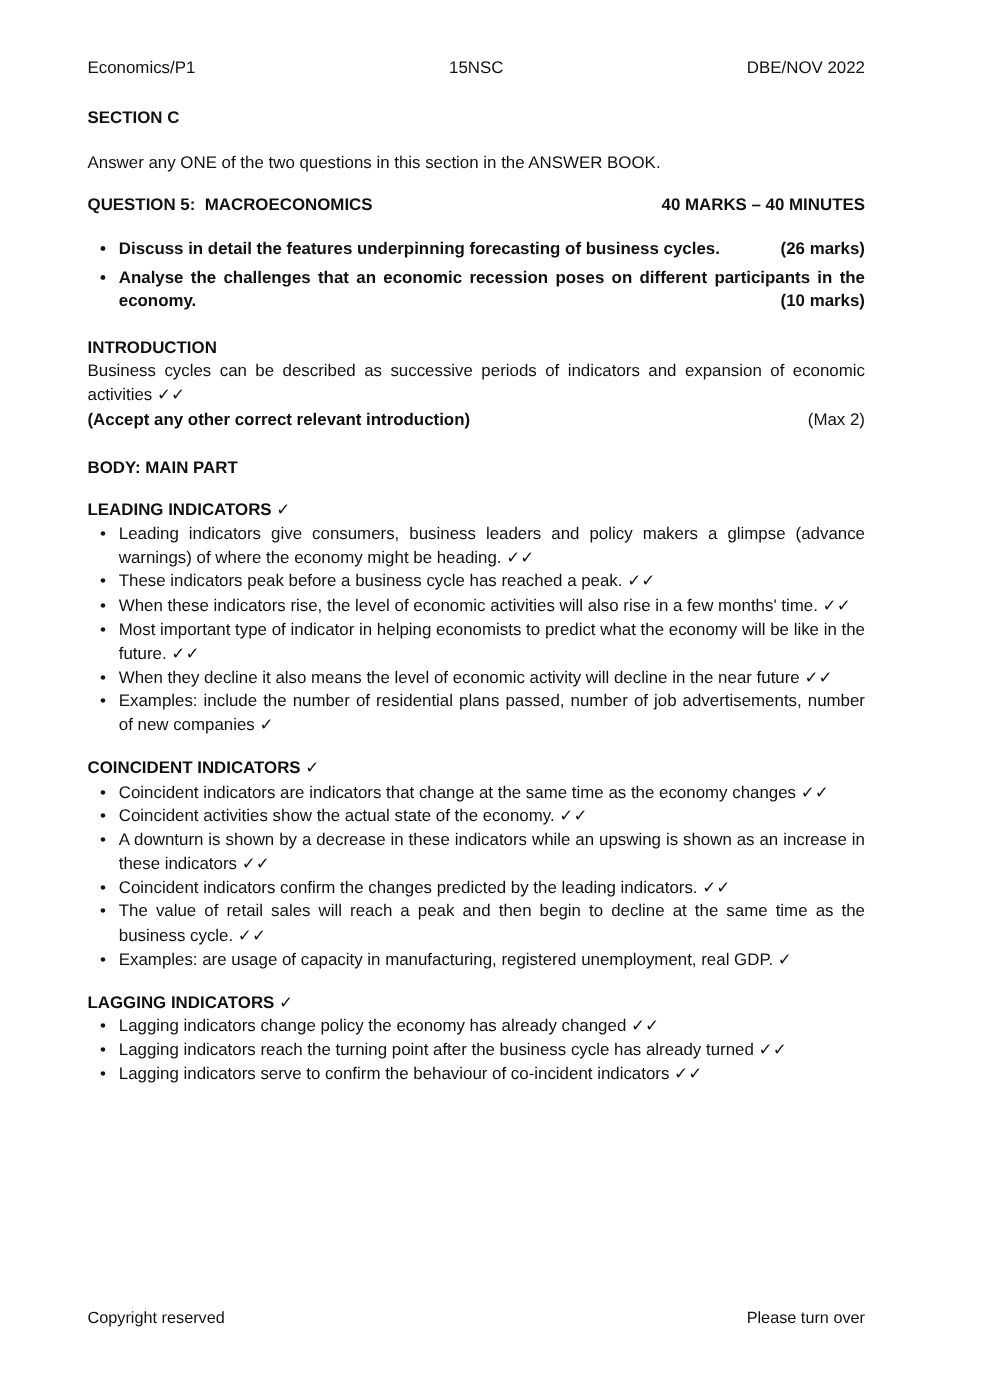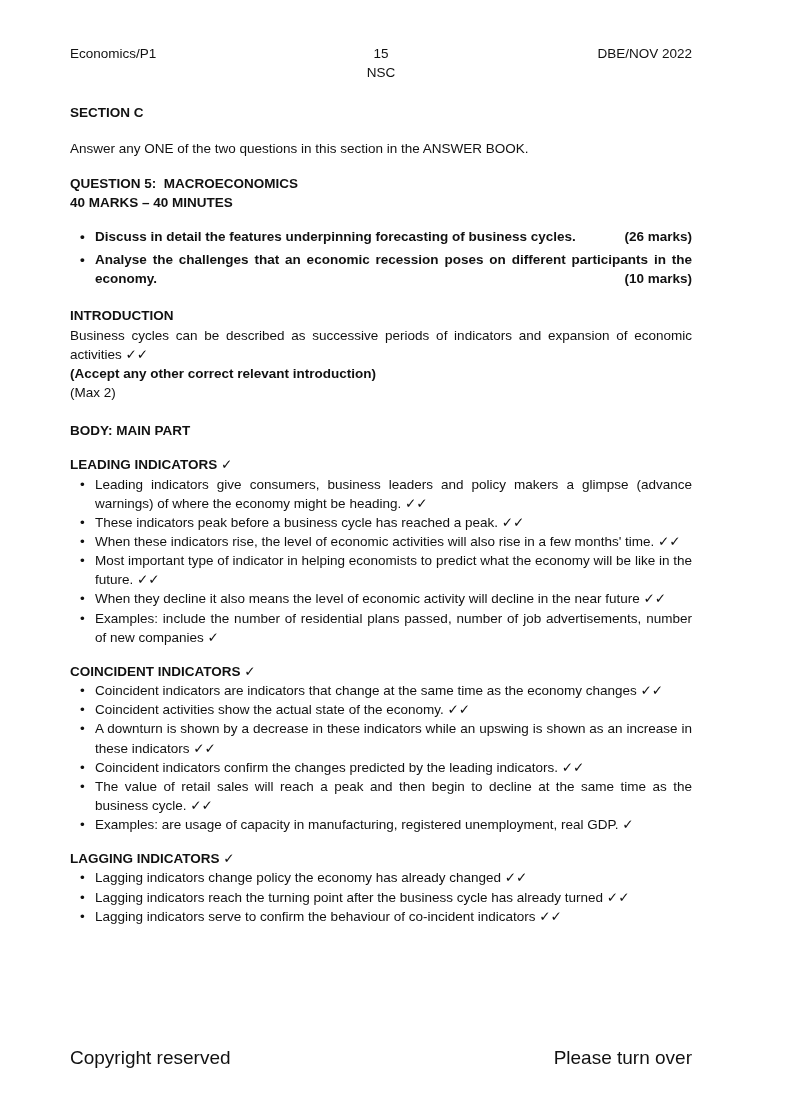--- a/index.html
+++ b/index.html
@@ -17,33 +17,32 @@
   }
   
   .doc-header{
     display:grid;
     grid-template-columns:1fr auto 1fr;
     align-items:start;
   }
   .doc-header .h-center{
     text-align:center;
     display:flex;
-    flex-direction:column;
+    flex-direction:row;
     align-items:center;
   }
   .doc-header .h-right{text-align:right;}
   .sec-heading{font-weight:bold;margin-top:21px;}
   .instruction{margin-top:17px;}
   .q-title-row{
     display:flex;
     justify-content:space-between;
     font-weight:bold;
     margin-top:15px;
     white-space:pre-wrap;
-    flex-direction:column;
   }
   
   ul{margin:0;padding:0;list-style:none;}
   li{
     position:relative;
     padding-left:25px;
     text-align:justify;
   }
   li::before{
     content:"\2022";
@@ -54,37 +53,36 @@
   .tasks{margin-top:15px;}
   .tasks li{font-weight:bold;margin-top:4px;}
   .task-marks{float:right;font-weight:bold;}
   
   .intro-heading{font-weight:bold;margin-top:18px;}
   .intro-body{text-align:justify;}
   .note-row{
     display:flex;
     justify-content:space-between;
     align-items:baseline;
-    flex-direction:column;
   }
   .note-row .note{font-weight:bold;}
   
   .body-heading{font-weight:bold;margin-top:19px;}
   .ind-heading{font-weight:bold;}
   .ind-section{margin-top:15px;}
   .ind-section:first-of-type{margin-top:0;}
   
   .doc-footer{
     position:absolute;
     left:70px;
     right:95px;
     top:1045px;
     display:flex;
     justify-content:space-between;
-    font-size:19px;
+    font-size:13px;
   }
 </style>
 </head>
 <body>
 
 <div class="page">
 
   <div class="doc-header">
     <span>Economics/P1</span>
     <span class="h-center">

